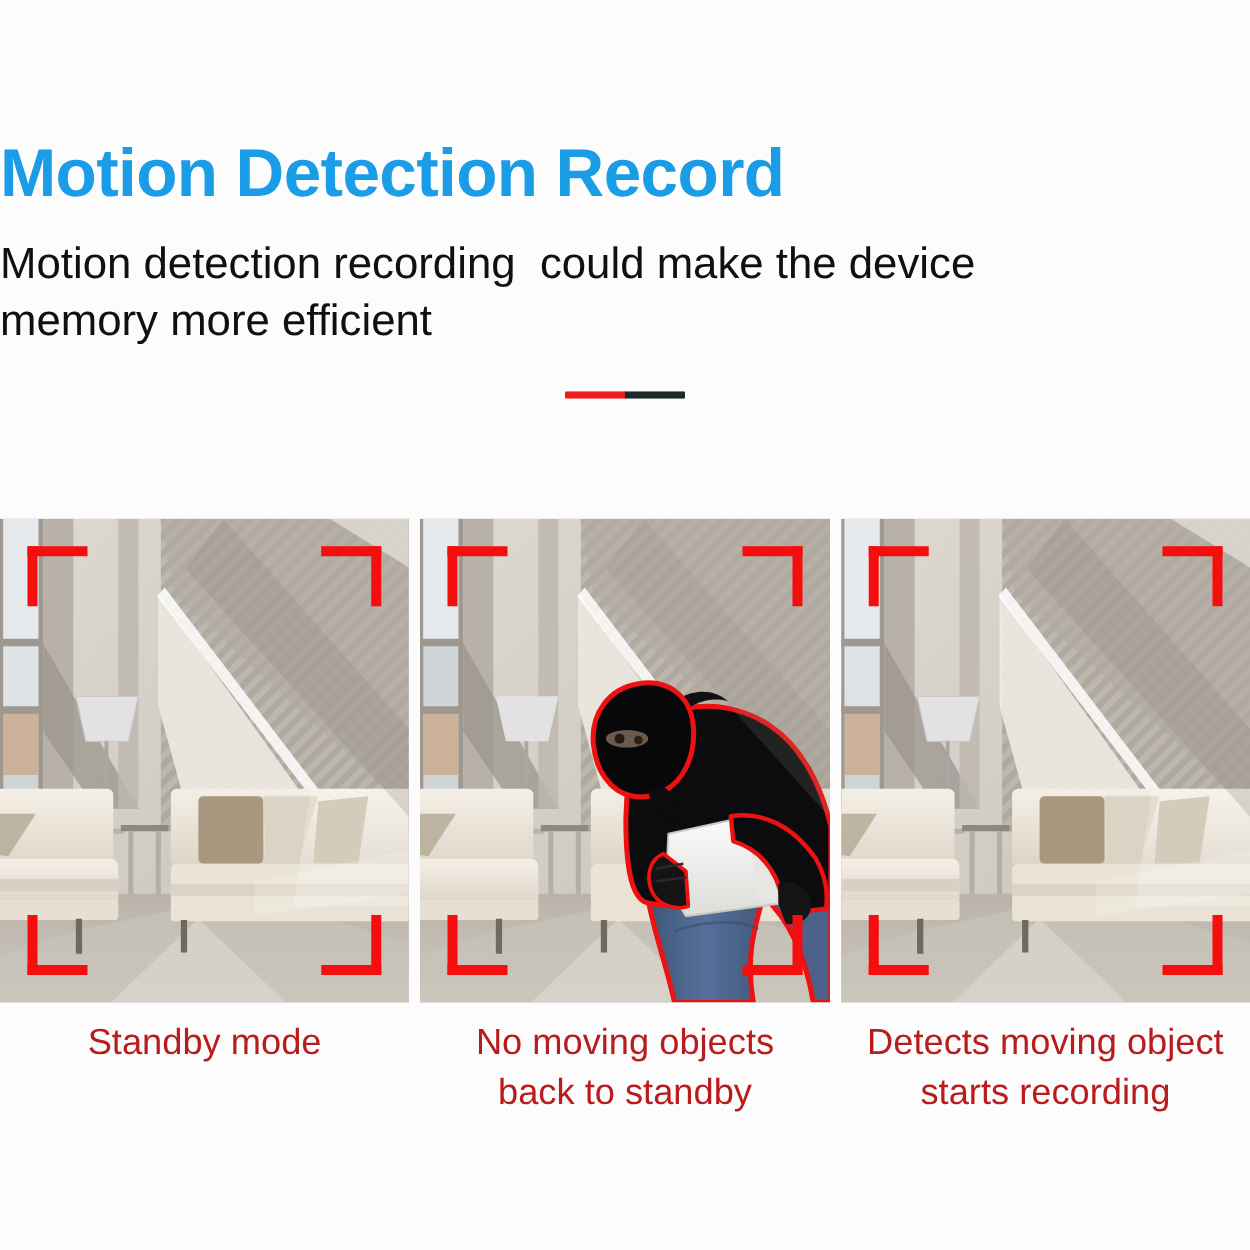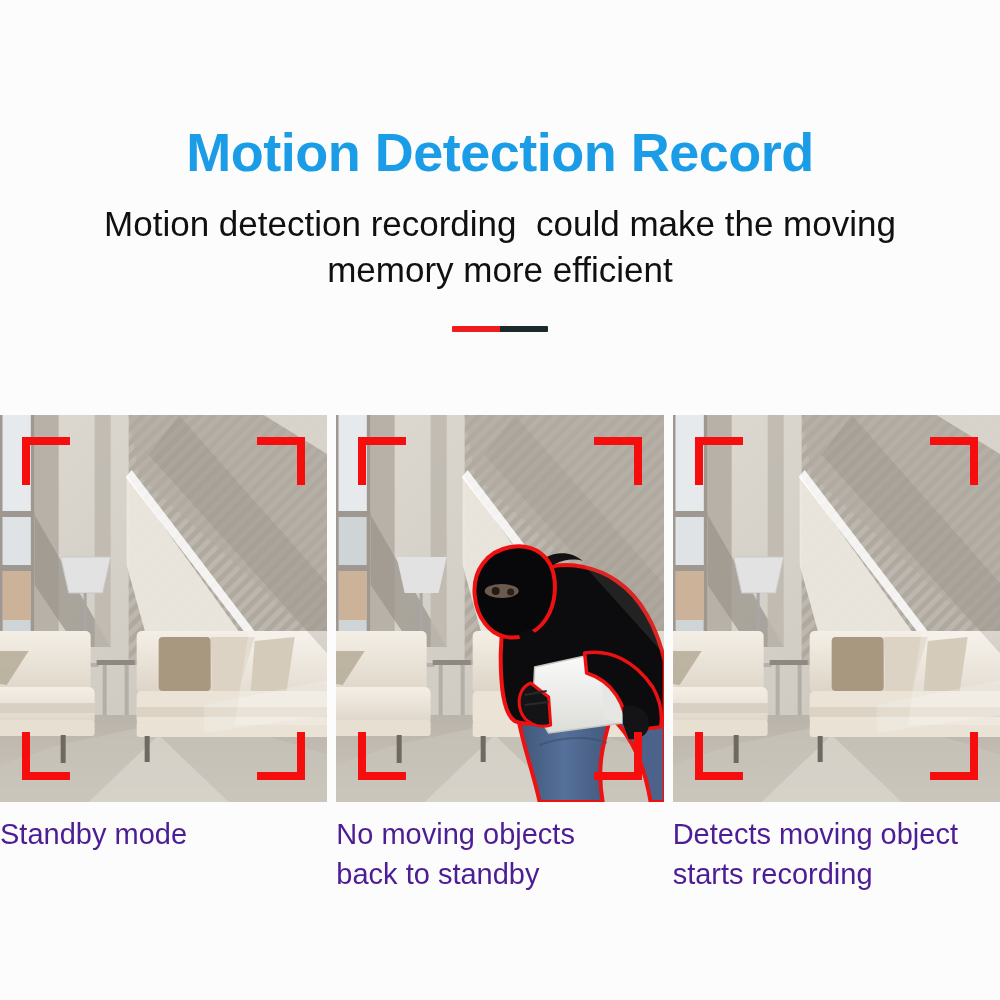--- a/index.html
+++ b/index.html
@@ -5,21 +5,21 @@
   html,body{margin:0;padding:0;}
   body{
     width:1000px;height:1000px;
     background:#fdfdfd;
     font-family:"Liberation Sans", sans-serif;
     overflow:hidden;
   }
   .page{position:relative;width:1000px;height:1000px;background:#fcfcfc;}
 
   
-  .header{padding-top:13px;text-align:center;}
+  .header{padding-top:0;}
   .title{
     margin:0;padding-top:112px;
     font-size:54px;font-weight:bold;
     letter-spacing:-0.5px;
     line-height:1.0;
   }
   .subtitle{
     margin:0;padding-top:22px;
     font-size:35px;font-weight:normal;
     color:#101010;line-height:1.30;
@@ -64,34 +64,34 @@
   .bk-br{bottom:22px;right:22px;}
   .bk-br .h{bottom:0;right:0;}
   .bk-br .v{bottom:0;right:0;}
 
   
   .captions{
     position:absolute;top:812px;left:0;width:1000px;height:120px;
     display:flex;gap:9px;
   }
   .caption{
-    flex:1 1 0;
-    font-size:29px;color:#4c1d95;line-height:1.38;
+    flex:1 1 0;text-align:center;
+    font-size:29px;color:#b91c1c;line-height:1.38;
     white-space:pre-line;
     padding-top:2px;
   }
 </style>
 </head>
 <body>
 
 <div class="page">
 
   <div class="header">
     <h1 class="title" style="color: rgb(26, 157, 230);">Motion Detection Record</h1>
-    <p class="subtitle" style="color: rgb(16, 16, 16);">Motion detection recording  could make the moving
+    <p class="subtitle" style="color: rgb(16, 16, 16);">Motion detection recording  could make the device
 memory more efficient</p>
     <div class="divider-wrap">
       <div class="divider">
         <span class="seg-red" style="background: rgb(238, 28, 28);"></span>
         <span class="seg-dark" style="background: rgb(29, 42, 42);"></span>
       </div>
     </div>
   </div>
 
   <div class="panels">

